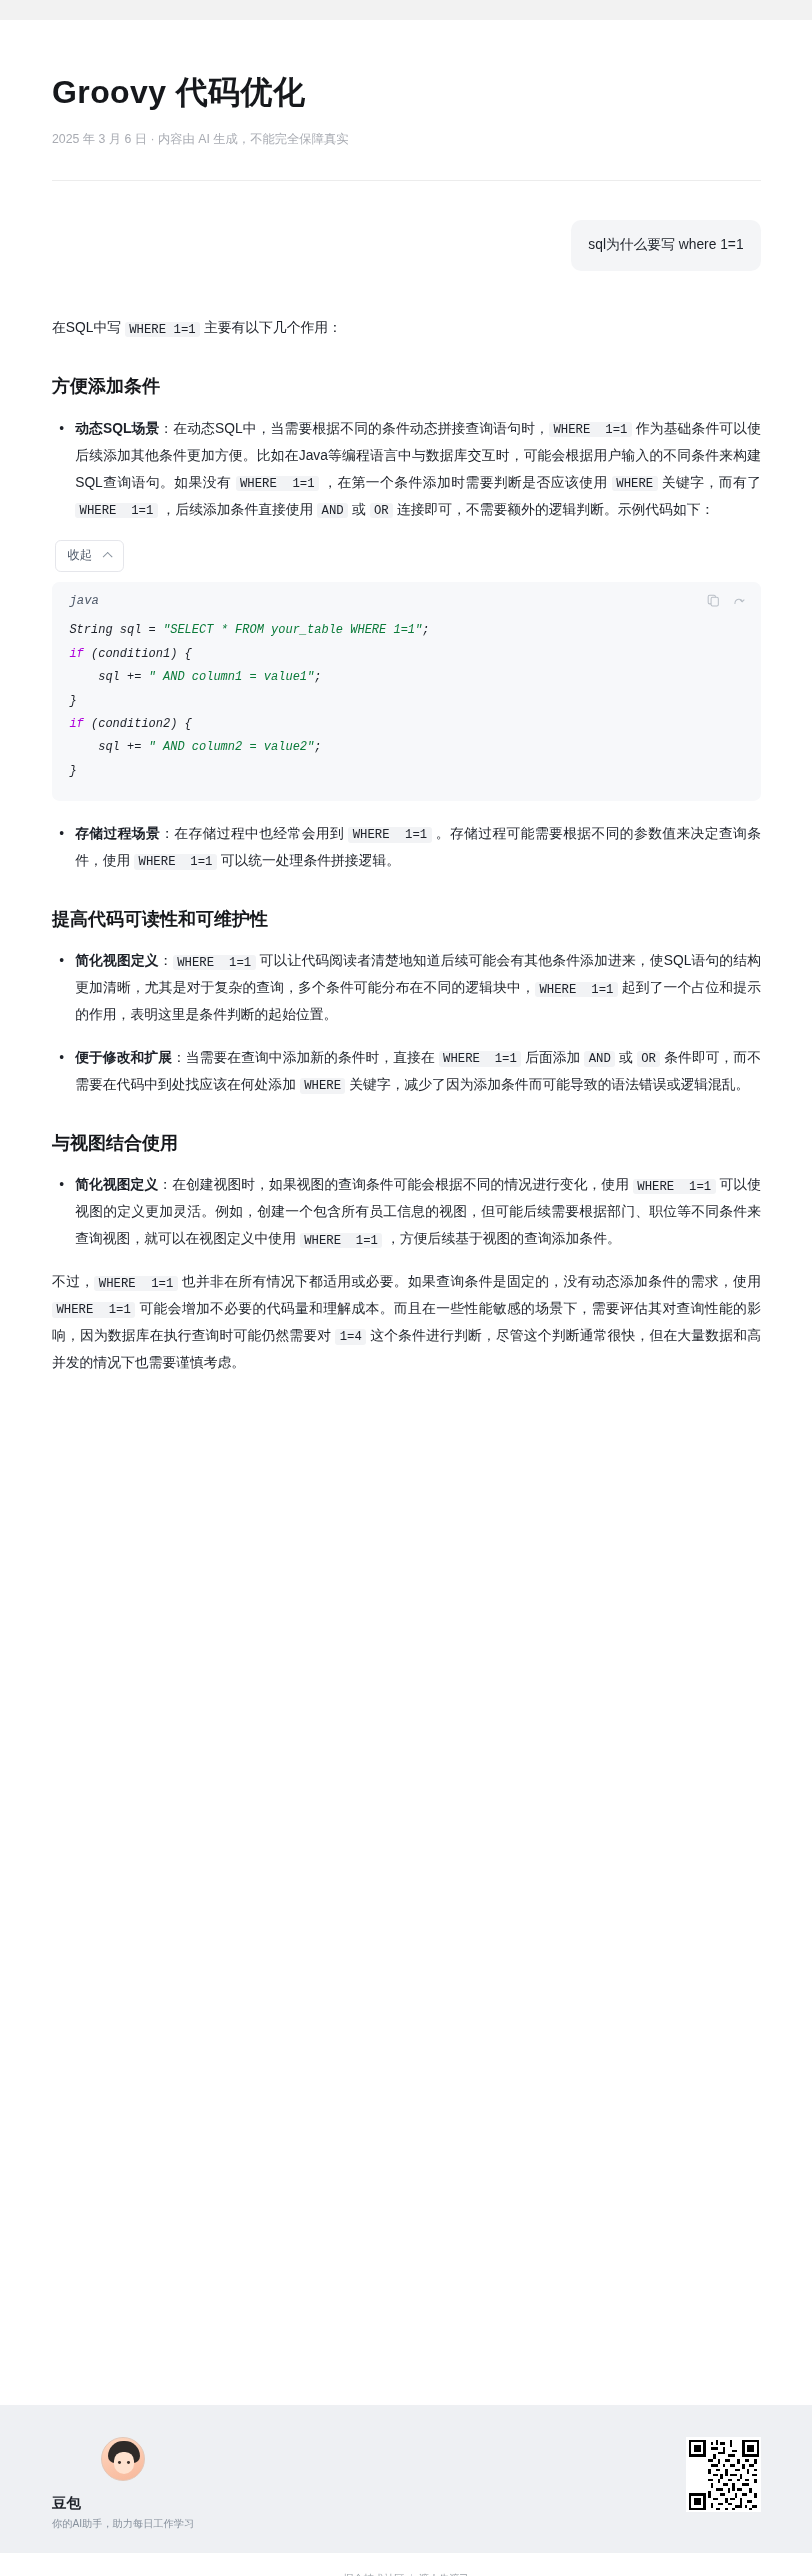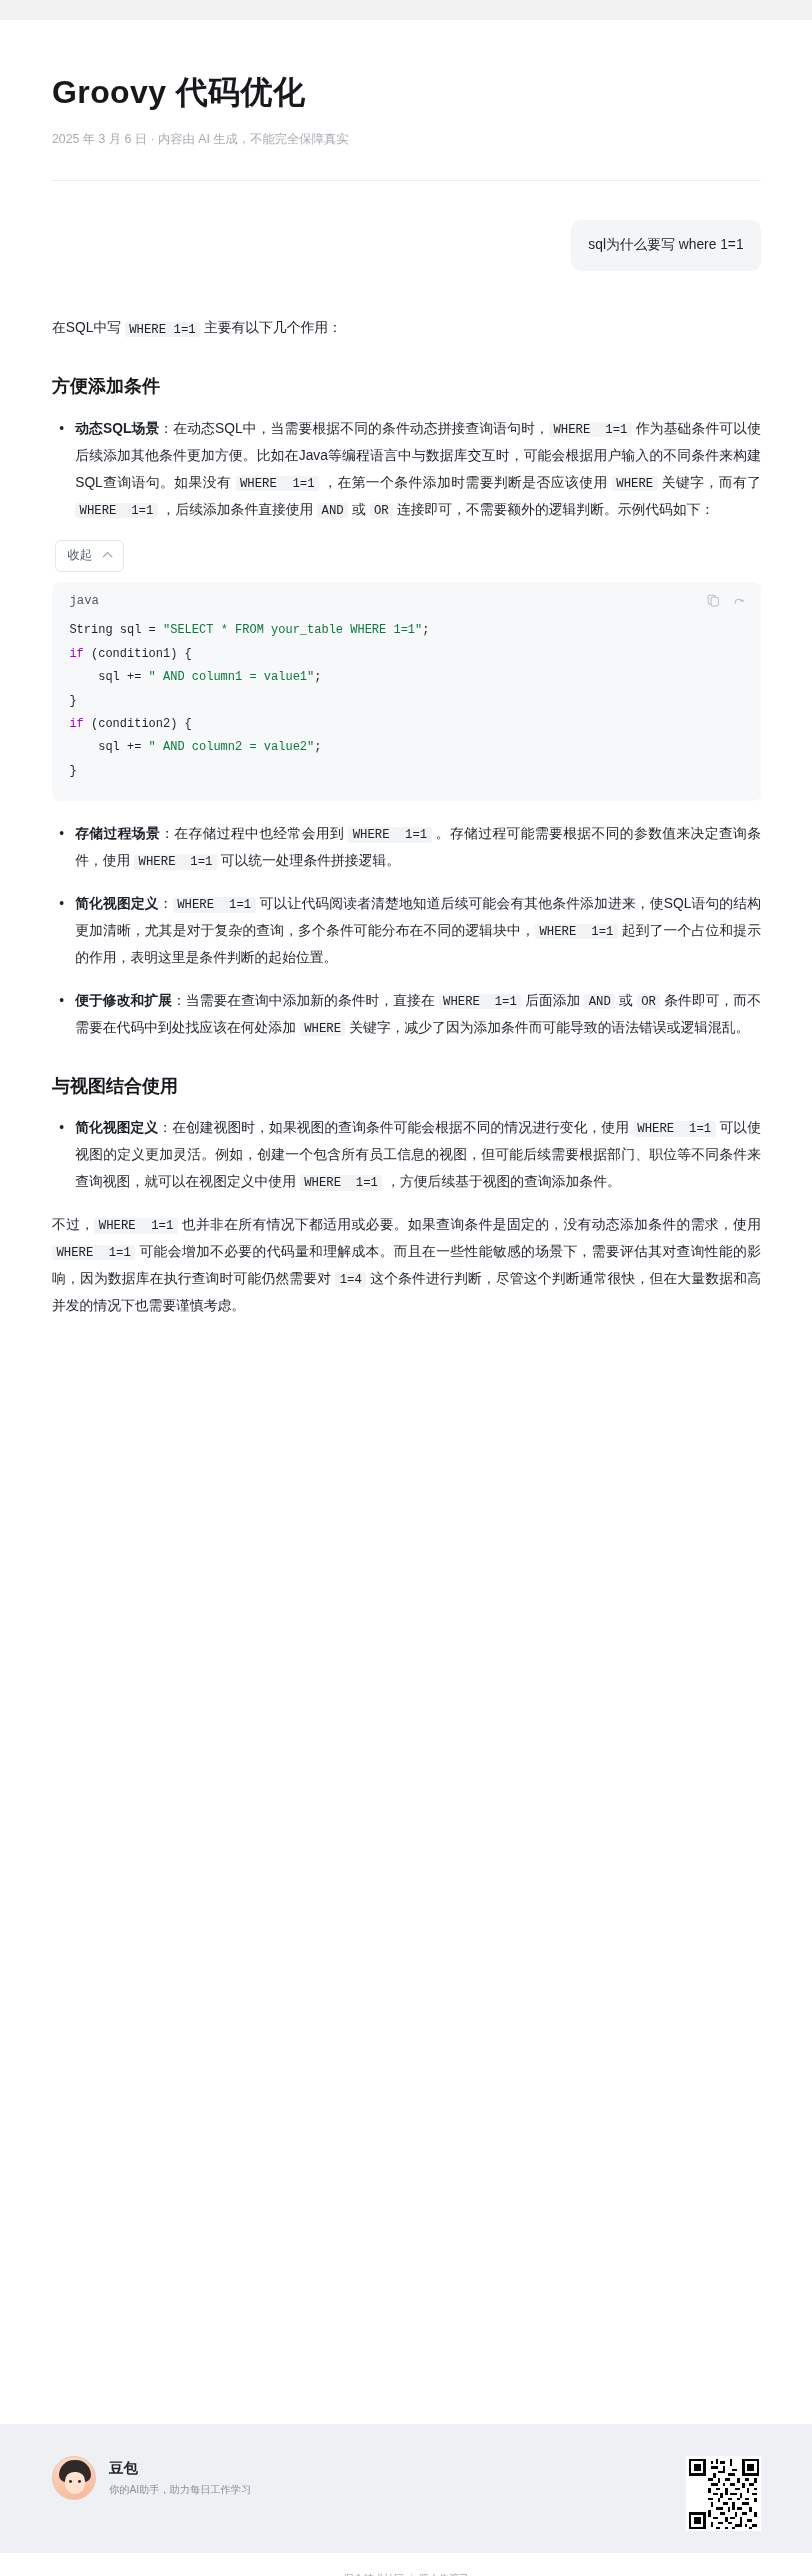--- a/index.html
+++ b/index.html
@@ -124,20 +124,21 @@
     display: inline-block;
     position: relative;
     top: 1.5px;
   }
   
   .codeblock {
     background: #f7f8fa;
     border-radius: 7.3px;
     margin: 0 0 20.3px 0;
     overflow: hidden;
+    font-style: italic;
   }
   .code-head {
     display: flex;
     align-items: center;
     justify-content: space-between;
     padding: 11.6px 14.5px 5.8px 17.4px;
   }
   .code-lang {
     font-family: "Liberation Mono", "DejaVu Sans Mono", monospace;
     font-size: 12.3px;
@@ -161,21 +162,21 @@
   .footer {
     background: #eef0f3;
     padding: 32px 52px 22px 52px;
     margin-top: 44px;
   }
   .footer-inner {
     display: flex;
     align-items: flex-start;
     justify-content: space-between;
   }
-  .brand { display: flex; align-items: center; gap: 13px; }
+  .brand { display: flex; align-items: center; gap: 13px; flex-direction: column; }
   .avatar {
     width: 44px; height: 44px; border-radius: 50%;
     background: linear-gradient(160deg,#ffd9c2,#f7b79a);
     position: relative; overflow: hidden;
     flex: 0 0 auto;
     border: 0.7px solid #e4c8b8;
   }
   .avatar .hair {
     position: absolute; left: 5.8px; top: 2.9px; width: 32px; height: 22px;
     background: #2f2a28; border-radius: 16px 16px 7.3px 7.3px;
@@ -250,20 +251,21 @@
           </span>
         </span>
       </div>
       <div class="code-body"><div><span class="tok-plain">String sql = </span><span class="tok-str">"SELECT * FROM your_table WHERE 1=1"</span><span class="tok-plain">;</span></div><div><span class="tok-kw">if</span><span class="tok-plain"> (condition1) {</span></div><div><span class="tok-plain">    sql += </span><span class="tok-str">" AND column1 = value1"</span><span class="tok-plain">;</span></div><div><span class="tok-plain">}</span></div><div><span class="tok-kw">if</span><span class="tok-plain"> (condition2) {</span></div><div><span class="tok-plain">    sql += </span><span class="tok-str">" AND column2 = value2"</span><span class="tok-plain">;</span></div><div><span class="tok-plain">}</span></div></div>
     </div>
 
     <ul class="bullets">
       <li><span class="b">存储过程场景</span><span>：在存储过程中也经常会用到 <code class="inl">WHERE&nbsp;&nbsp;1=1</code> 。存储过程可能需要根据不同的参数值来决定查询条件，使用 <code class="inl">WHERE&nbsp;&nbsp;1=1</code> 可以统一处理条件拼接逻辑。</span></li>
     </ul>
 
+    <h2 class="sec">提高代码可读性和可维护性</h2>
     <ul class="bullets">
       <li><span class="b">简化视图定义</span><span>：<code class="inl">WHERE&nbsp;&nbsp;1=1</code> 可以让代码阅读者清楚地知道后续可能会有其他条件添加进来，使SQL语句的结构更加清晰，尤其是对于复杂的查询，多个条件可能分布在不同的逻辑块中，<code class="inl">WHERE&nbsp;&nbsp;1=1</code> 起到了一个占位和提示的作用，表明这里是条件判断的起始位置。</span></li>
       <li><span class="b">便于修改和扩展</span><span>：当需要在查询中添加新的条件时，直接在 <code class="inl">WHERE&nbsp;&nbsp;1=1</code> 后面添加 <code class="inl">AND</code> 或 <code class="inl">OR</code> 条件即可，而不需要在代码中到处找应该在何处添加 <code class="inl">WHERE</code> 关键字，减少了因为添加条件而可能导致的语法错误或逻辑混乱。</span></li>
     </ul>
 
     <h2 class="sec">与视图结合使用</h2>
     <ul class="bullets">
       <li><span class="b">简化视图定义</span><span>：在创建视图时，如果视图的查询条件可能会根据不同的情况进行变化，使用 <code class="inl">WHERE&nbsp;&nbsp;1=1</code> 可以使视图的定义更加灵活。例如，创建一个包含所有员工信息的视图，但可能后续需要根据部门、职位等不同条件来查询视图，就可以在视图定义中使用 <code class="inl">WHERE&nbsp;&nbsp;1=1</code> ，方便后续基于视图的查询添加条件。</span></li>
     </ul>
 

